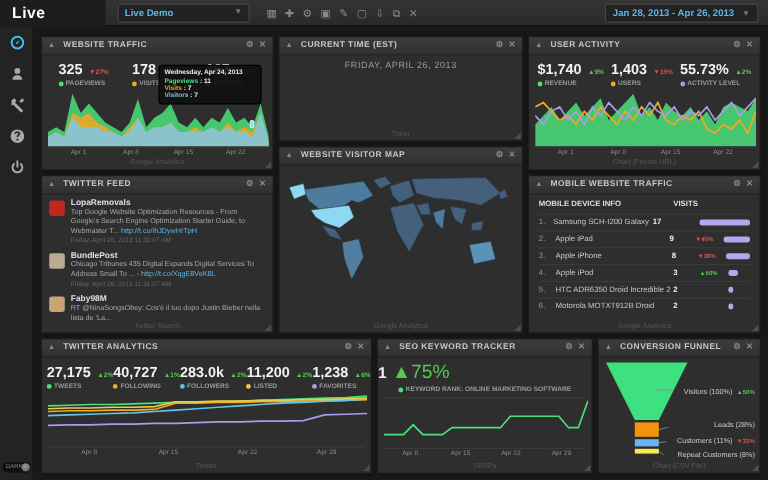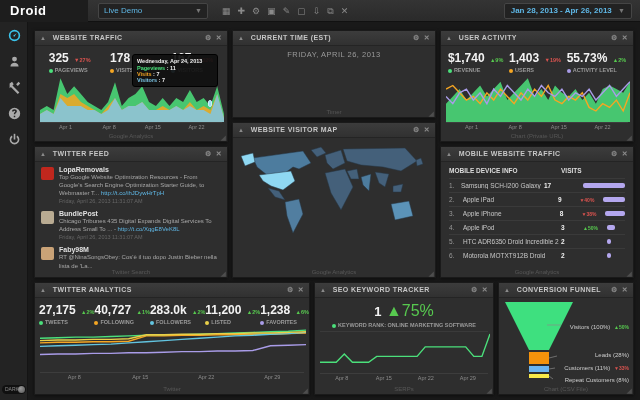--- a/index.html
+++ b/index.html
@@ -5,21 +5,21 @@
   * { margin:0; padding:0; box-sizing:border-box; }
   html,body { width:640px; height:400px; overflow:hidden; background:#191919;
     font-family:"Liberation Sans", sans-serif; color:#ccc; }
 
   
   .topbar { position:absolute; left:0; top:0; width:640px; height:22px;
     background:linear-gradient(#343434,#2a2a2a); border-bottom:1px solid #111; z-index:5; }
   .logo { position:absolute; left:0; top:0; width:88px; height:22px; background:#1d1d1d;
     color:#fff; font-weight:bold; font-size:13px; line-height:22px; padding-left:10px; letter-spacing:.5px; }
   .dash-select { position:absolute; left:98px; top:3px; width:110px; height:16px; background:#222;
-    border:1px solid #454545; border-radius:2px; font-size:8px; color:#5fb7e5; font-weight:normal;
+    border:1px solid #454545; border-radius:2px; font-size:8px; color:#5fb7e5; font-weight:bold;
     line-height:14px; padding:0 5px; }
   .dash-select .caret { float:right; color:#777; font-size:7px; }
   .tb-icons { position:absolute; left:222px; top:3px; height:16px; display:flex; gap:7px; }
   .tb-icons span { color:#8a8a8a; font-size:9px; line-height:16px; cursor:pointer; }
   .daterange { position:absolute; right:8px; top:3px; height:16px; background:#222;
     border:1px solid #454545; border-radius:2px; font-size:8px; color:#5fb7e5; font-weight:bold;
     line-height:14px; padding:0 6px; }
   .daterange .caret { color:#777; font-size:7px; margin-left:4px; }
 
   
@@ -86,35 +86,35 @@
   .mtable .mhead { display:flex; font-weight:bold; color:#ddd; padding:3px 0 4px; }
   .mrow { display:flex; align-items:center; border-top:1px solid #3a3a3a; padding:3px 0; }
   .mrank { width:14px; color:#999; }
   .mdev { width:98px; color:#c8c8c8; white-space:nowrap; overflow:hidden; }
   .mvis { width:22px; color:#f0f0f0; font-weight:bold; }
   .mchg { width:24px; font-size:5px; font-weight:bold; }
   .mbarwrap { flex:1; }
   .mbar { height:5px; border-radius:2px; background:#b4a7ee; }
 
   
-  .seo-stat { text-align:center; margin-top:4px; }
+  .seo-stat { text-align:left; margin-top:4px; }
   .seo-stat .num { font-size:13px; font-weight:bold; color:#f2f2f2; }
   .seo-legend { text-align:center; font-size:5.5px; font-weight:bold; color:#9a9a9a; margin:2px 0 3px; }
 
   
   .f-label { position:absolute; font-size:6px; color:#ccc; white-space:nowrap; }
   .f-label .chg { font-size:5px; margin-left:2px; font-weight:bold; }
 
   svg { display:block; }
 </style>
 </head>
 <body>
 
 <div class="topbar">
-  <div class="logo">Droid</div>
+  <div class="logo">Live</div>
   <div class="dash-select">
     <span>Live Demo</span>
     <span class="caret">▼</span>
   </div>
   <div class="tb-icons" id="tb-icons">
       <span>▦</span>
       <span>✚</span>
       <span>⚙</span>
       <span>▣</span>
       <span>✎</span>

